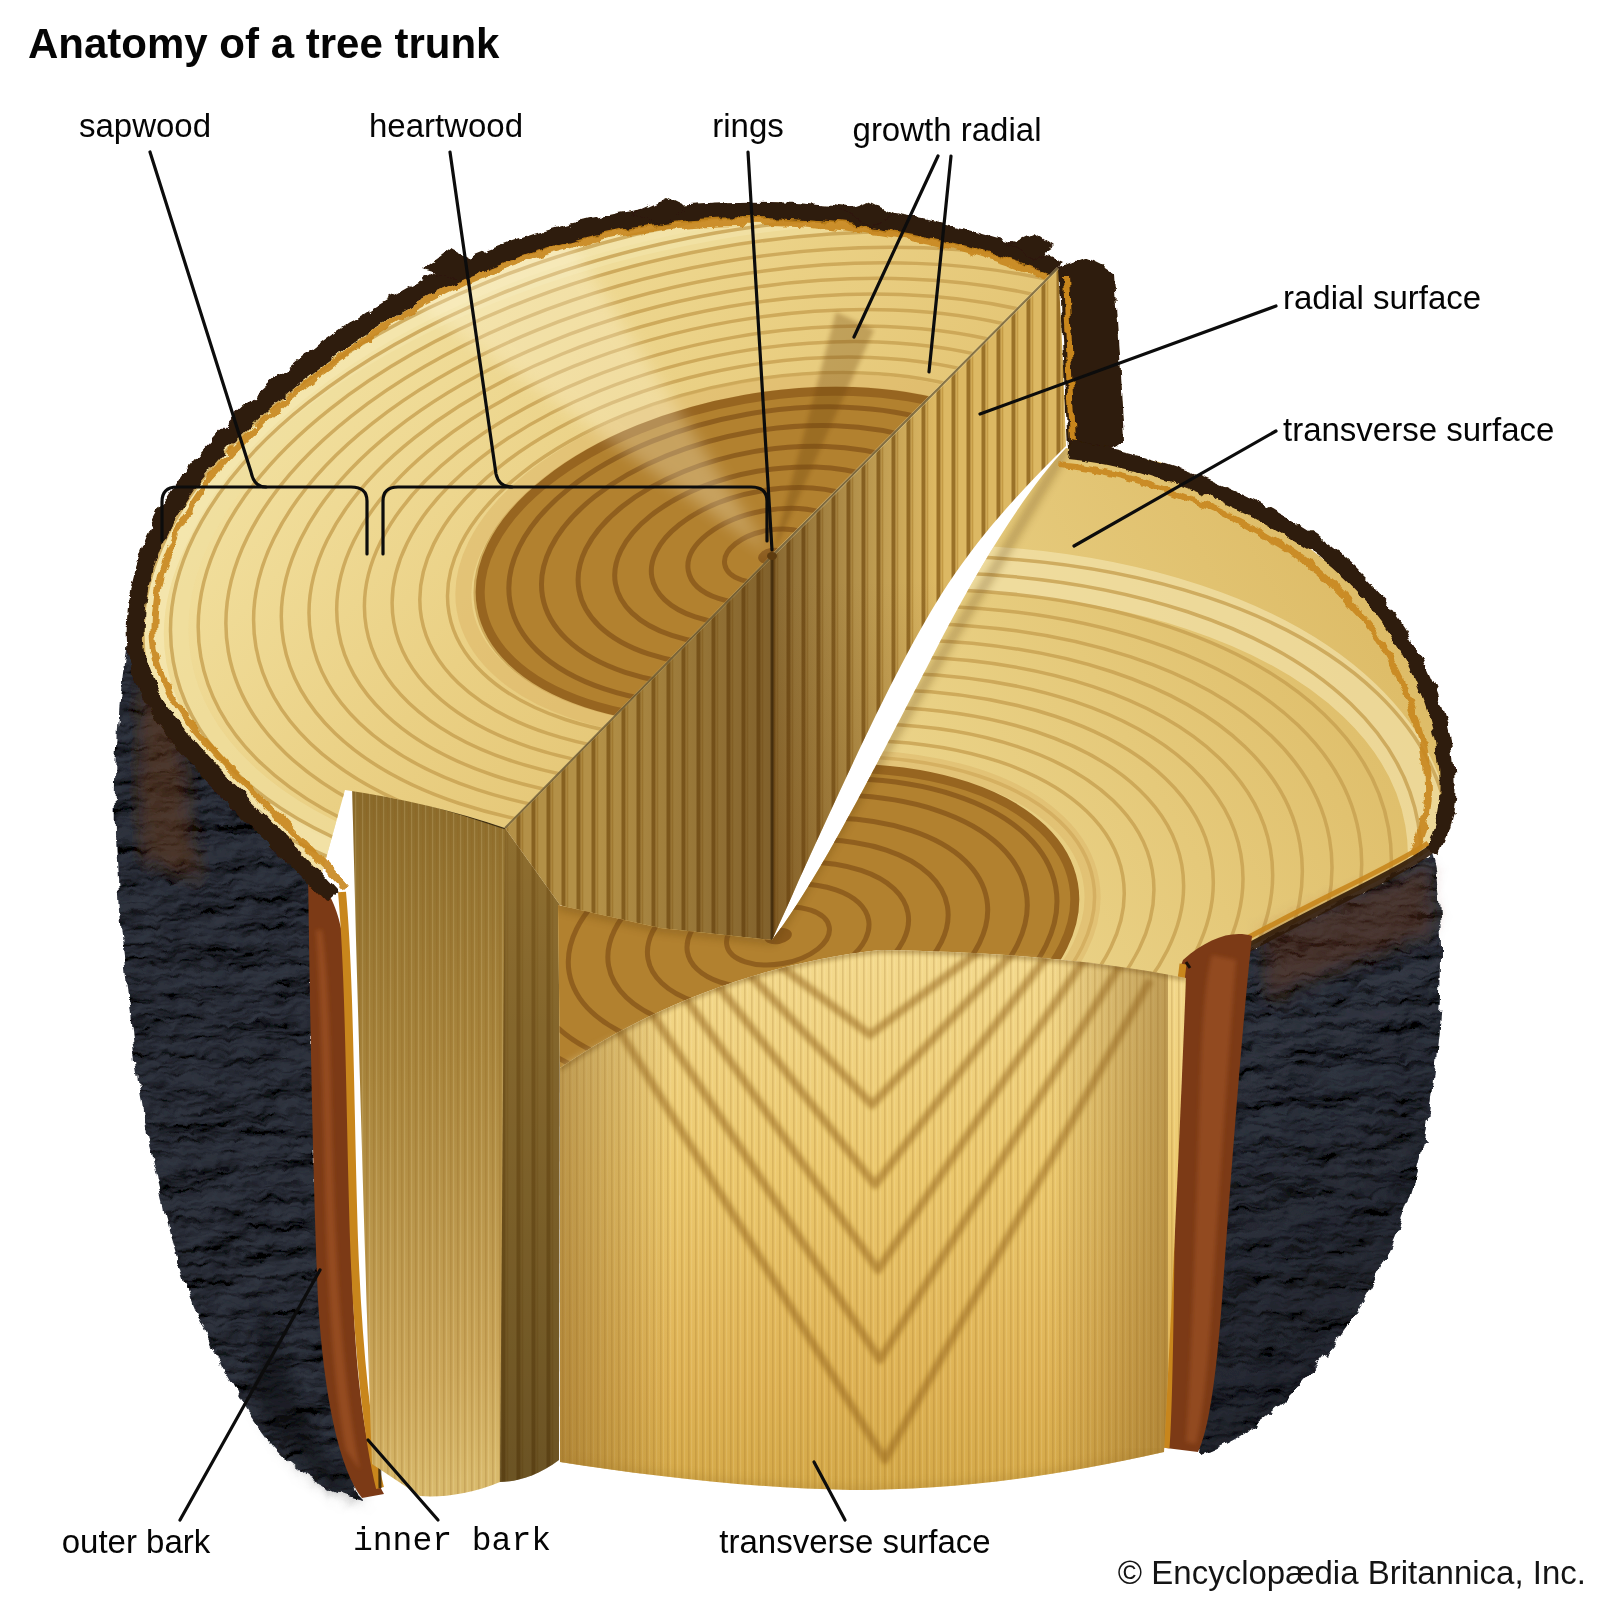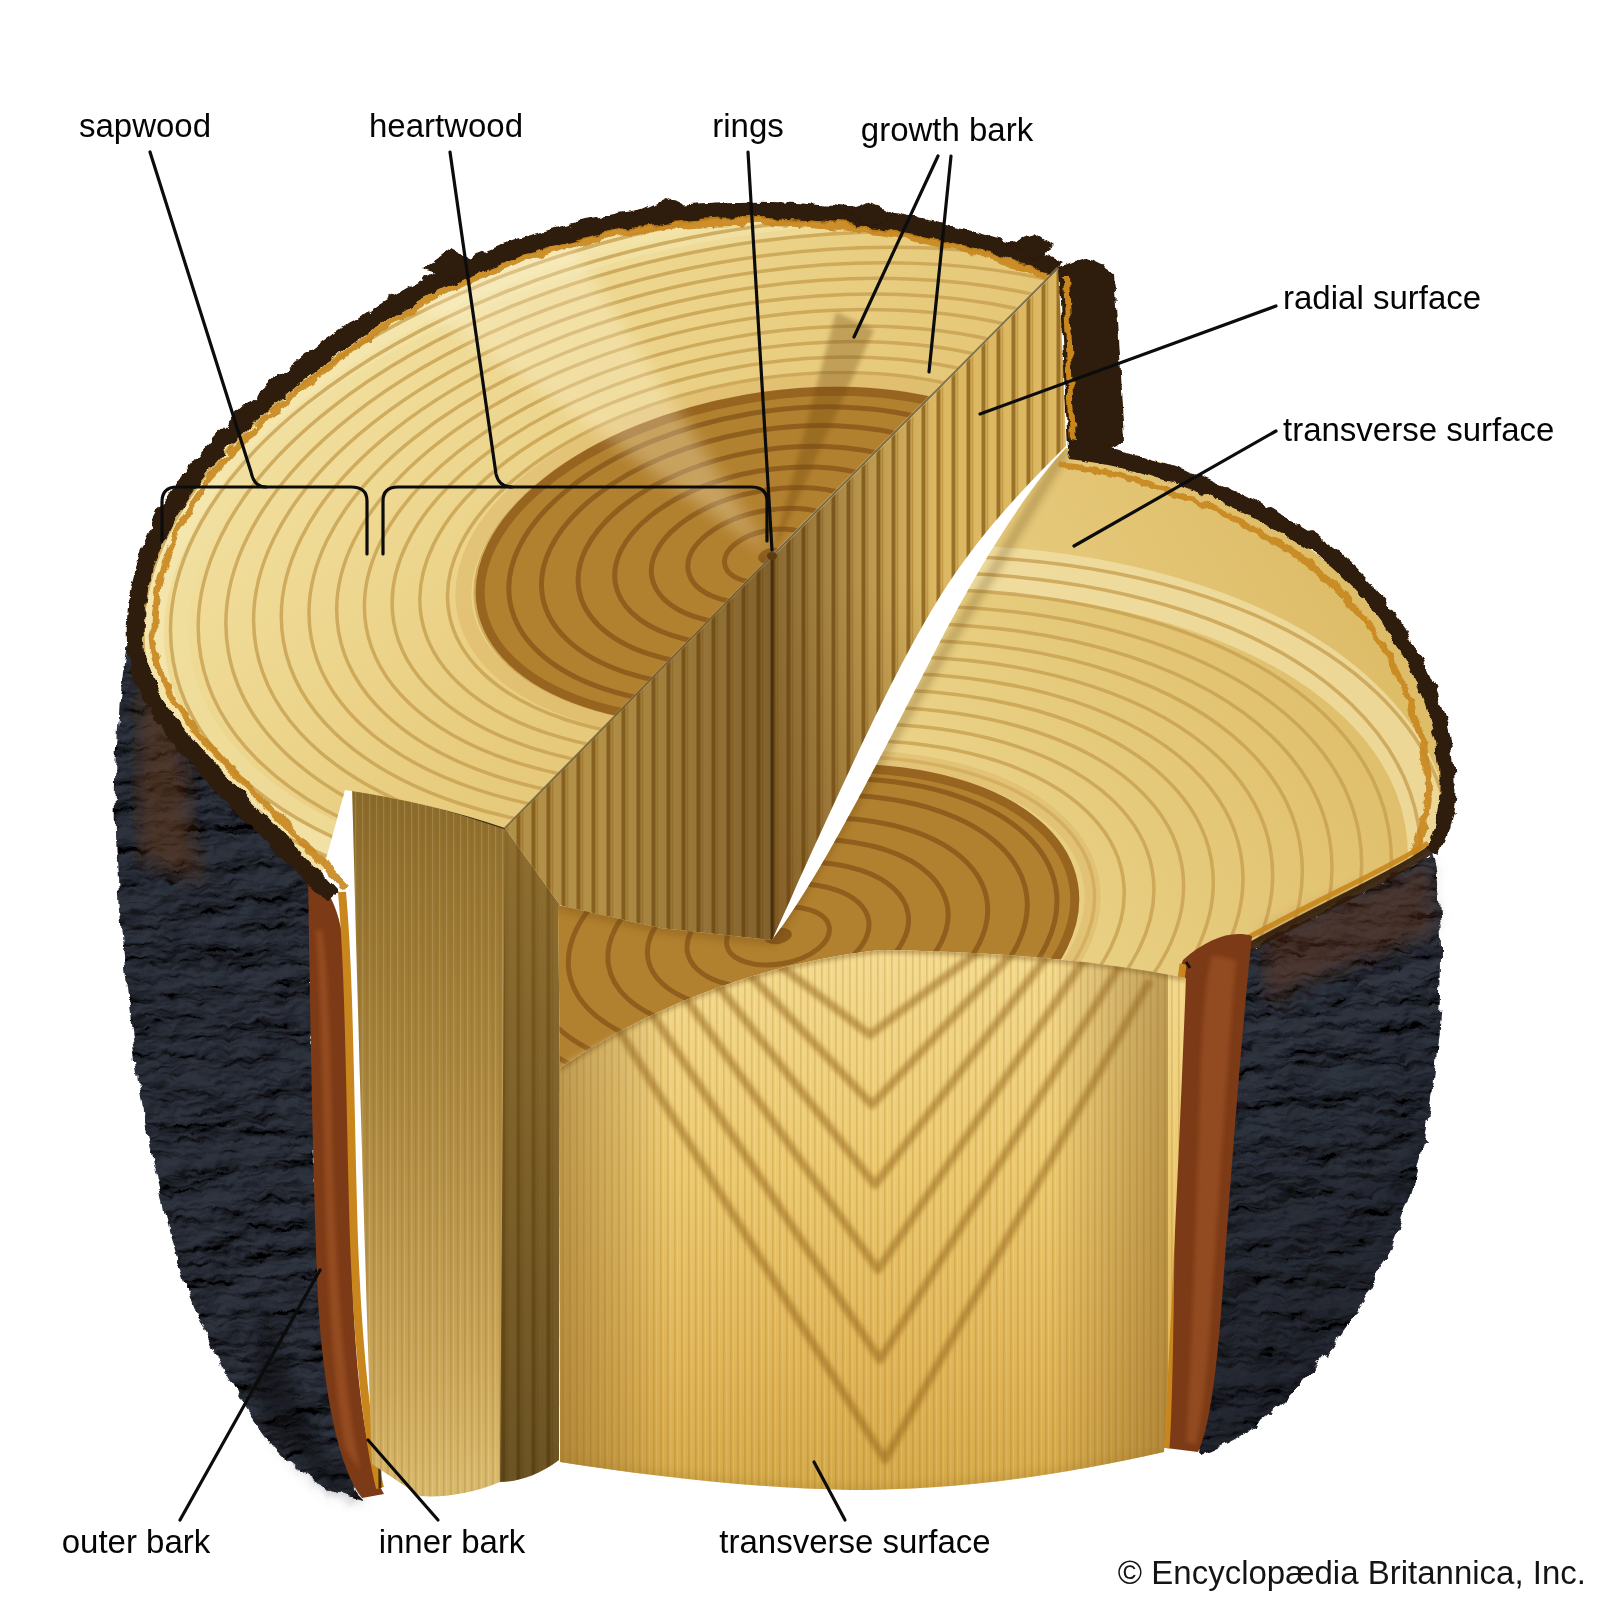--- a/index.html
+++ b/index.html
@@ -310,26 +310,27 @@
     <path d="M938,156 L854,337"></path>
     <path d="M951,156 L929,372"></path>
     <path d="M1276,306 L980,414"></path>
     <path d="M1276,431 L1074,546"></path>
     <path d="M180,1520 L320,1270"></path>
     <path d="M438,1520 L368,1440"></path>
     <path d="M845,1520 L814,1462"></path>
   </g>
 </svg>
 
+<div class="title">Anatomy of a tree trunk</div>
 
 <div class="lbl centered" style="left:145px;top:108px;">sapwood</div>
 <div class="lbl centered" style="left:446px;top:108px;">heartwood</div>
 <div class="lbl centered" style="left:748px;top:108px;">rings</div>
-<div class="lbl centered" style="left:947px;top:112px;">growth bark</div>
+<div class="lbl centered" style="left:947px;top:112px;">growth radial</div>
 <div class="lbl" style="left:1283px;top:280px;">radial surface</div>
 <div class="lbl" style="left:1283px;top:412px;">transverse surface</div>
 <div class="lbl centered" style="left:136px;top:1524px;">outer bark</div>
-<div class="lbl centered" style="left:452px;top:1524px;">inner bark</div>
+<div class="lbl centered" style="left:452px;top:1524px;font-family:Liberation Mono, monospace;">inner bark</div>
 <div class="lbl centered" style="left:855px;top:1524px;">transverse surface</div>
 
 <div class="copyright">© Encyclopædia Britannica, Inc.</div>
 
 </div>
 
 </body></html>

